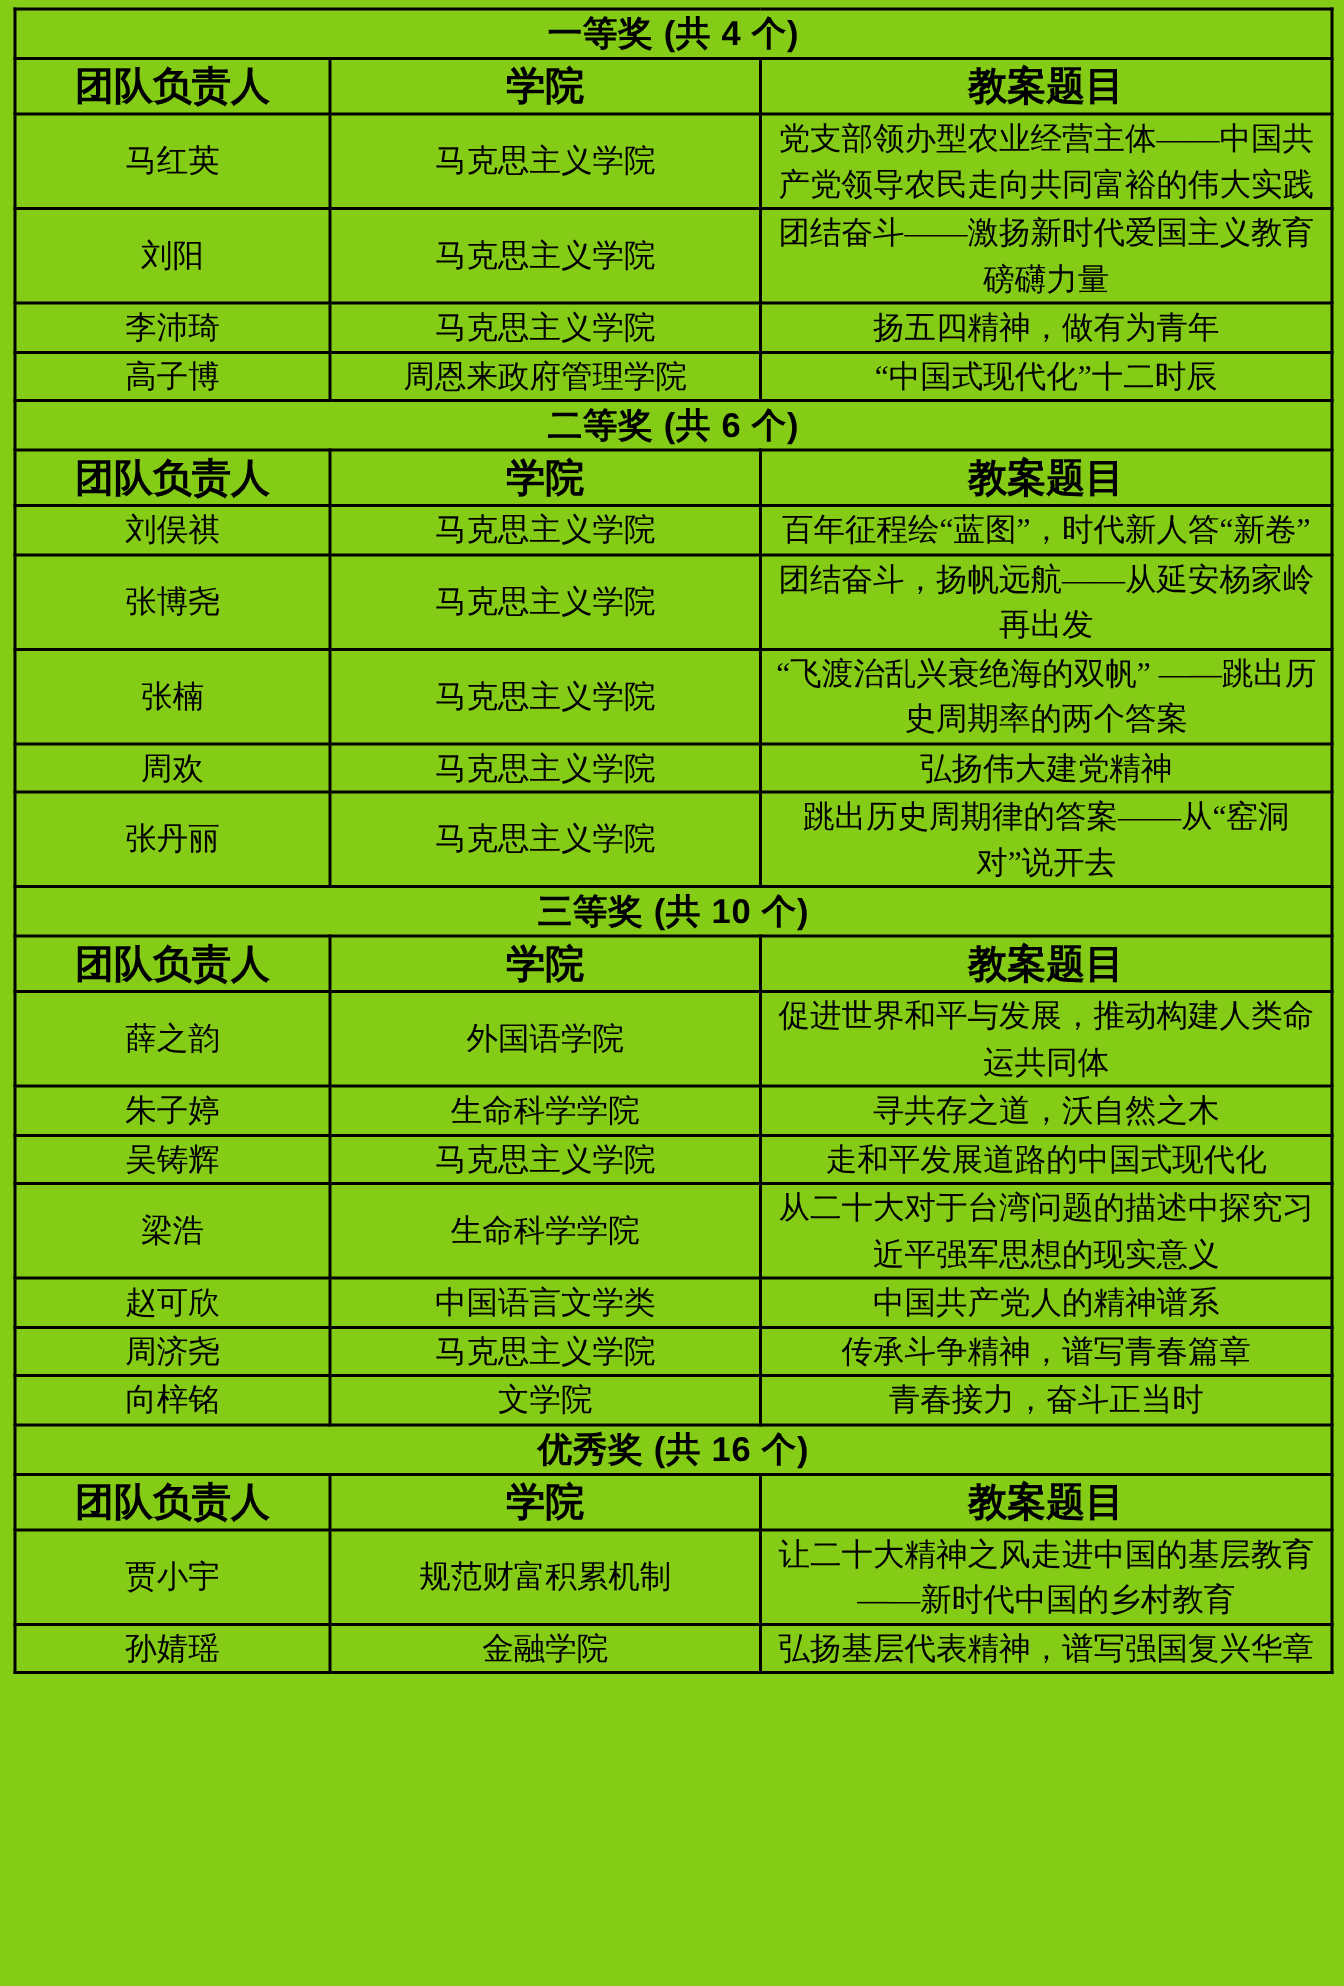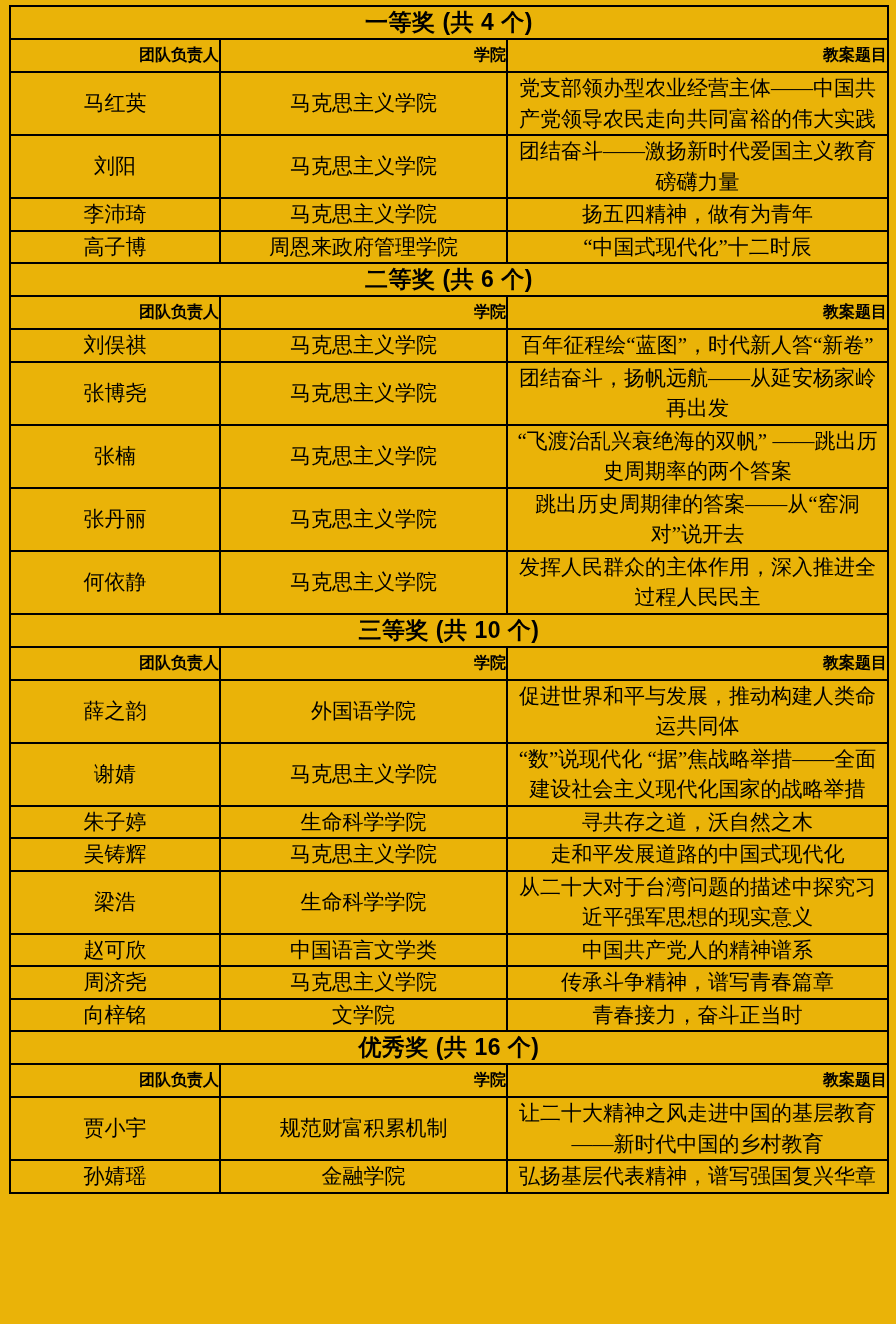--- a/index.html
+++ b/index.html
@@ -4,21 +4,21 @@
 <style>
   html, body {
     margin: 0;
     padding: 0;
     background: #ffffff;
     color: #000000;
   }
   .page {
     width: 896px;
     height: 1324px;
-    background: #eab308;
+    background: #84cc16;
     box-sizing: border-box;
     overflow: hidden;
   }
   table.award-table {
     border-collapse: collapse;
     table-layout: fixed;
     width: 878px;
     margin: 5px 0 0 9px;
   }
   table.award-table td {
@@ -32,23 +32,22 @@
   td.section-title {
     font-family: "Liberation Sans", "DejaVu Sans", sans-serif;
     font-weight: bold;
     font-size: 23px;
     height: 31px;
     letter-spacing: 0.5px;
   }
   tr.header-row td {
     font-family: Liberation Mono, monospace;
     font-weight: bold;
-    font-size: 16px;
+    font-size: 26px;
     height: 31px;
-    text-align: right;
   }
   tr.data-row td {
     font-family: "Liberation Serif", "DejaVu Serif", serif;
     font-size: 21px;
     line-height: 30.5px;
     height: 30.5px;
     padding: 0 3px;
   }
 </style>
 </head>
@@ -107,46 +106,41 @@
           <td>张博尧</td>
           <td>马克思主义学院</td>
           <td>团结奋斗，扬帆远航——从延安杨家岭再出发</td>
         </tr>
         <tr class="data-row">
           <td>张楠</td>
           <td>马克思主义学院</td>
           <td>“飞渡治乱兴衰绝海的双帆” ——跳出历史周期率的两个答案</td>
         </tr>
         <tr class="data-row">
+          <td>周欢</td>
+          <td>马克思主义学院</td>
+          <td>弘扬伟大建党精神</td>
+        </tr>
+        <tr class="data-row">
           <td>张丹丽</td>
           <td>马克思主义学院</td>
           <td>跳出历史周期律的答案——从“窑洞对”说开去</td>
-        </tr>
-        <tr class="data-row">
-          <td>何依静</td>
-          <td>马克思主义学院</td>
-          <td>发挥人民群众的主体作用，深入推进全过程人民民主</td>
         </tr>
         <tr>
           <td colspan="3" class="section-title">三等奖 (共 10 个)</td>
         </tr>
         <tr class="header-row">
           <td>团队负责人</td>
           <td>学院</td>
           <td>教案题目</td>
         </tr>
         <tr class="data-row">
           <td>薛之韵</td>
           <td>外国语学院</td>
           <td>促进世界和平与发展，推动构建人类命运共同体</td>
-        </tr>
-        <tr class="data-row">
-          <td>谢婧</td>
-          <td>马克思主义学院</td>
-          <td>“数”说现代化 “据”焦战略举措——全面建设社会主义现代化国家的战略举措</td>
         </tr>
         <tr class="data-row">
           <td>朱子婷</td>
           <td>生命科学学院</td>
           <td>寻共存之道，沃自然之木</td>
         </tr>
         <tr class="data-row">
           <td>吴铸辉</td>
           <td>马克思主义学院</td>
           <td>走和平发展道路的中国式现代化</td>

